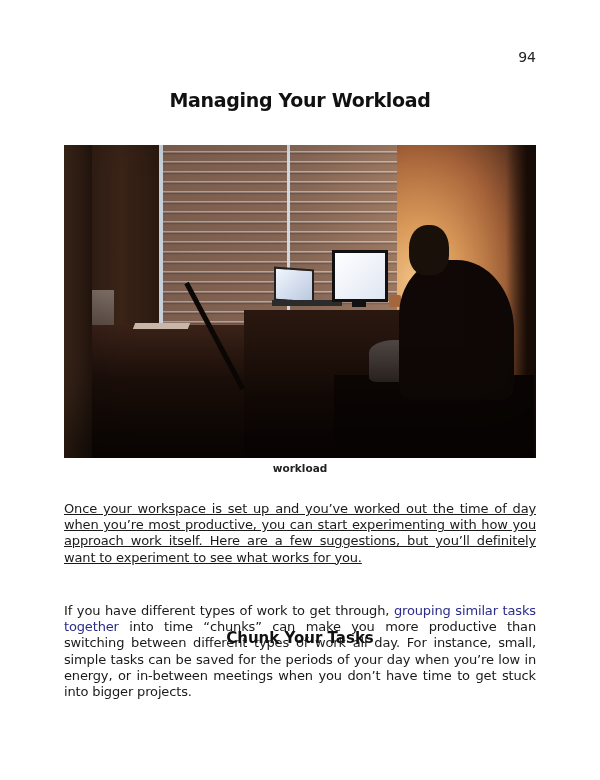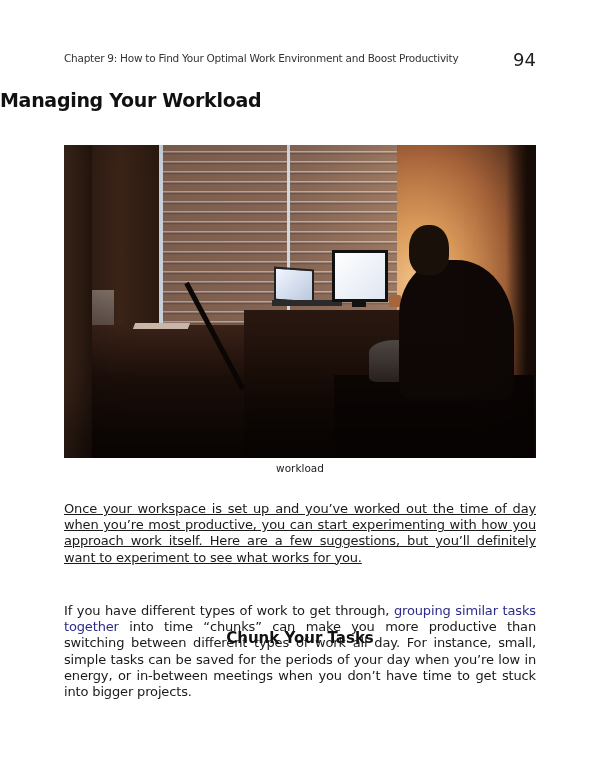--- a/index.html
+++ b/index.html
@@ -1,20 +1,20 @@
 <!DOCTYPE html>
 <html><head>
 <meta charset="utf-8">
 <style>
   html, body { margin: 0; padding: 0; background: #ffffff; }
   body { width: 600px; height: 780px; position: relative; overflow: hidden; font-family: "DejaVu Sans", sans-serif; color: #1a1a1a; }
   .header { position: absolute; left: 64px; top: 50px; width: 472px; height: 16px; }
   .chapter { position: absolute; left: 0; top: 2px; font-size: 10.5px; color: #333; letter-spacing: -0.25px; white-space: nowrap; }
-  .pagenum { position: absolute; right: 0; top: -1px; font-size: 18px; color: #222; }
-  .title { position: absolute; left: 0; width: 600px; top: 89px; text-align: left; font-size: 19px; font-weight: bold; color: #111; letter-spacing: -0.3px; }
+  .pagenum { position: absolute; right: 0; top: -1px; font-size: 14px; color: #222; }
+  .title { position: absolute; left: 0; width: 600px; top: 89px; text-align: center; font-size: 19px; font-weight: bold; color: #111; letter-spacing: -0.3px; }
 
   .photo { position: absolute; left: 64px; top: 145px; width: 472px; height: 313px; overflow: hidden; background: #1a0f0a; }
   .ph-left-wall { position: absolute; left: 0; top: 0; width: 95px; height: 313px; background: linear-gradient(90deg, #2a1a12 0%, #3b2418 60%, #2a1910 100%); }
   .ph-door-edge { position: absolute; left: 0; top: 0; width: 28px; height: 313px; background: linear-gradient(90deg, #4a3020, #24150e); }
   .ph-window { position: absolute; left: 97px; top: 0; width: 236px; height: 215px;
     background: repeating-linear-gradient(180deg, #8a6a58 0px, #8a6a58 6px, #b5a39a 6px, #c9bfbb 7px, #6e5042 8px, #8a6a58 10px); }
   .ph-window-shade { position: absolute; left: 97px; top: 0; width: 236px; height: 215px; background: linear-gradient(90deg, rgba(40,20,15,0.15), rgba(60,30,20,0.05) 60%, rgba(255,200,150,0.15)); }
   .ph-window-bar { position: absolute; left: 223px; top: 0; width: 3px; height: 215px; background: #cfd8e0; }
   .ph-window-frame-l { position: absolute; left: 95px; top: 0; width: 4px; height: 215px; background: #c7d0da; }
   .ph-right-wall { position: absolute; left: 333px; top: 0; width: 139px; height: 313px; background: radial-gradient(ellipse at 15% 45%, #f3c58a 0%, #d99a5a 25%, #a8643a 55%, #5a3320 85%, #2a170e 100%); }
@@ -28,32 +28,31 @@
   .ph-monitor { position: absolute; left: 268px; top: 105px; width: 50px; height: 46px; background: linear-gradient(135deg, #ffffff, #dfe6f2); border: 3px solid #111; }
   .ph-monitor-stand { position: absolute; left: 288px; top: 154px; width: 14px; height: 8px; background: #111; }
   .ph-mug { position: absolute; left: 325px; top: 150px; width: 12px; height: 12px; background: #a4663a; border-radius: 2px; }
   .ph-person-head { position: absolute; left: 345px; top: 80px; width: 40px; height: 50px; background: #1a100a; border-radius: 45% 45% 40% 40%; }
   .ph-person-body { position: absolute; left: 335px; top: 115px; width: 115px; height: 140px; background: #0f0806; border-radius: 40% 50% 10% 10%; }
   .ph-person-legs { position: absolute; left: 305px; top: 195px; width: 85px; height: 42px; background: linear-gradient(180deg, #4e4642, #2a2320); border-radius: 30% 20% 10% 10%; }
   .ph-chair { position: absolute; left: 270px; top: 230px; width: 200px; height: 83px; background: #0c0604; }
   .ph-guitar { position: absolute; left: 120px; top: 138px; width: 5px; height: 120px; background: #0b0705; transform: rotate(-28deg); transform-origin: top; }
   .ph-vignette { position: absolute; inset: 0; box-shadow: inset 0 -40px 60px rgba(0,0,0,0.55); }
 
-  .caption { position: absolute; left: 0; width: 600px; top: 462px; text-align: center; font-size: 10.5px; font-weight: normal; color: #222; }
+  .caption { position: absolute; left: 0; width: 600px; top: 462px; text-align: center; font-size: 10.5px; font-weight: bold; color: #222; }
   .para { position: absolute; left: 64px; width: 472px; font-size: 13px; line-height: 16.2px; color: #1a1a1a; text-align: justify; letter-spacing: -0.15px; }
   .p1 { top: 488px; text-decoration: underline; }
   .h2 { position: absolute; left: 0; width: 600px; top: 585px; text-align: center; font-size: 15px; font-weight: bold; color: #111; margin-top: 44px; }
   .p2 { top: 590px; }
   .link { color: #2b2b8a; }
 </style>
 </head>
 <body>
 
 <div class="header">
-  <span class="chapter">Chapter 9: How to Find Your Optimal Work Environment and Boost Productivity</span>
   <span class="pagenum">94</span>
 </div>
 
 <div class="title">Managing Your Workload</div>
 
 <div class="photo" title="Person sitting in a dark home office at a desk with a laptop and monitor, window blinds behind, lamp glowing">
   <div class="ph-left-wall"></div>
   <div class="ph-door-edge"></div>
   <div class="ph-window"></div>
   <div class="ph-window-shade"></div>

